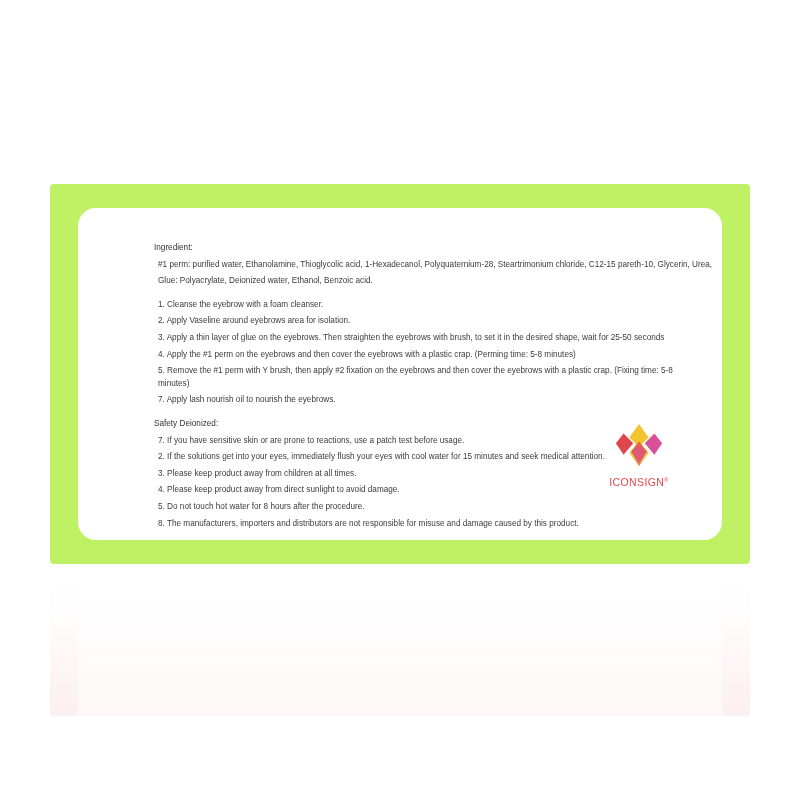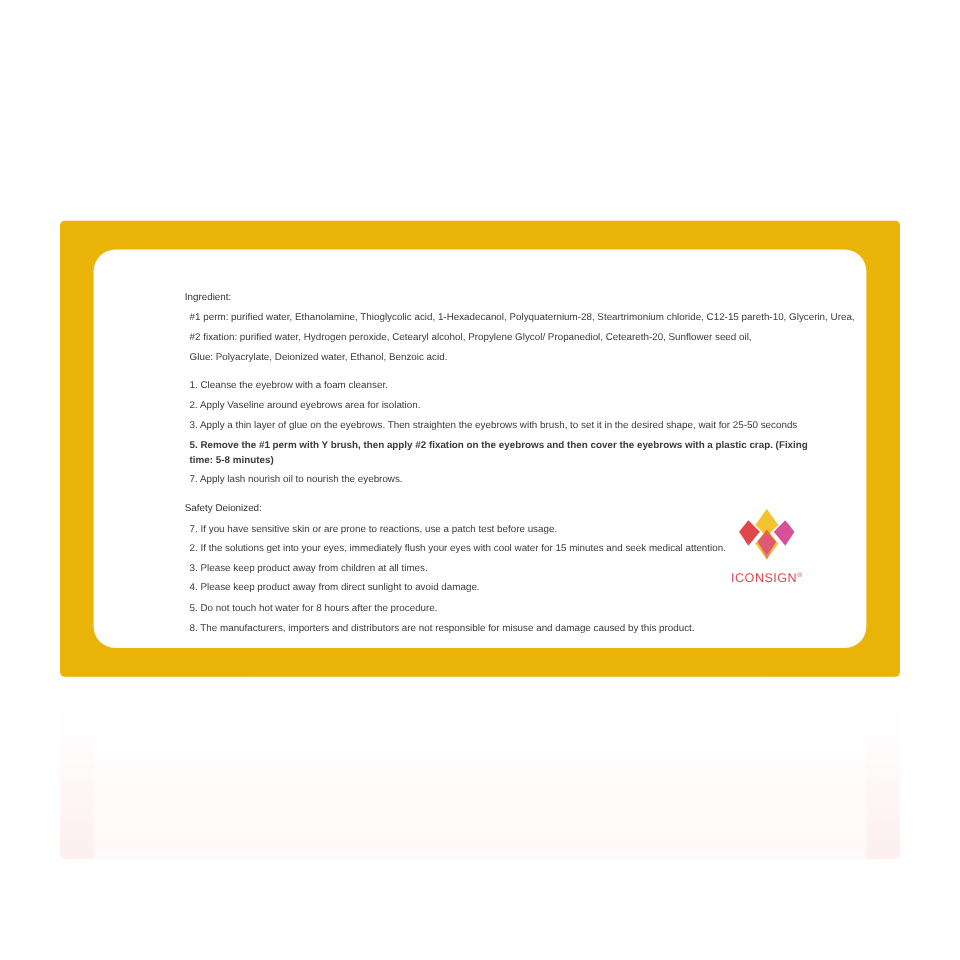--- a/index.html
+++ b/index.html
@@ -24,21 +24,21 @@
     background: #ffffff;
   }
 
   
   #package {
     position: absolute;
     left: 50px;
     top: 184px;
     width: 700px;
     height: 380px;
-    background: #eab308;
+    background: #bef264;
     border-radius: 4px;
   }
 
   
   #card {
     position: absolute;
     left: 28px;
     top: 24px;
     right: 28px;
     bottom: 24px;
@@ -66,21 +66,21 @@
     font-weight: 400;
     color: #333333;
   }
   .line {
     margin: 4px;
     font-size: 8.2px;
     line-height: 12.6px;
     color: #3b3b3b;
     white-space: nowrap;
   }
-  .line.wrap { white-space: normal; font-weight: bold; }
+  .line.wrap { white-space: normal; }
 
   #model-line {
     margin-top: 14px;
     font-size: 14px;
     color: #3b3b3b;
   }
 
   
   #brand {
     position: absolute;
@@ -135,28 +135,28 @@
 
 <div id="stage">
 
   <div id="package">
     <div id="card">
       <div id="card-inner">
 
         <div class="section">
           <p class="section-title">Ingredient:</p>
           <p class="line">#1 perm: purified water, Ethanolamine, Thioglycolic acid, 1-Hexadecanol, Polyquaternium-28, Steartrimonium chloride, C12-15 pareth-10, Glycerin, Urea,</p>
-          <p class="line">#2 fixation: purified water, Hydrogen peroxide, Cetearyl alcohol, Propylene Glycol/ Propanediol, Ceteareth-20, Sunflower seed oil,</p>
           <p class="line">Glue: Polyacrylate, Deionized water, Ethanol, Benzoic acid.</p>
         </div>
 
         <div class="section">
           <p class="line">1. Cleanse the eyebrow with a foam cleanser.</p>
           <p class="line">2. Apply Vaseline around eyebrows area for isolation.</p>
           <p class="line">3. Apply a thin layer of glue on the eyebrows. Then straighten the eyebrows with brush, to set it in the desired shape, wait for 25-50 seconds</p>
+          <p class="line">4. Apply the #1 perm on the eyebrows and then cover the eyebrows with a plastic crap. (Perming time: 5-8 minutes)</p>
           <p class="line wrap">5. Remove the #1 perm with Y brush, then apply #2 fixation on the eyebrows and then cover the eyebrows with a plastic crap. (Fixing time: 5-8 minutes)</p>
           <p class="line">7. Apply lash nourish oil to nourish the eyebrows.</p>
         </div>
 
         <div class="section">
           <p class="section-title">Safety Deionized:</p>
           <p class="line">7. If you have sensitive skin or are prone to reactions, use a patch test before usage.</p>
           <p class="line">2. If the solutions get into your eyes, immediately flush your eyes with cool water for 15 minutes and seek medical attention.</p>
           <p class="line">3. Please keep product away from children at all times.</p>
           <p class="line">4. Please keep product away from direct sunlight to avoid damage.</p>

